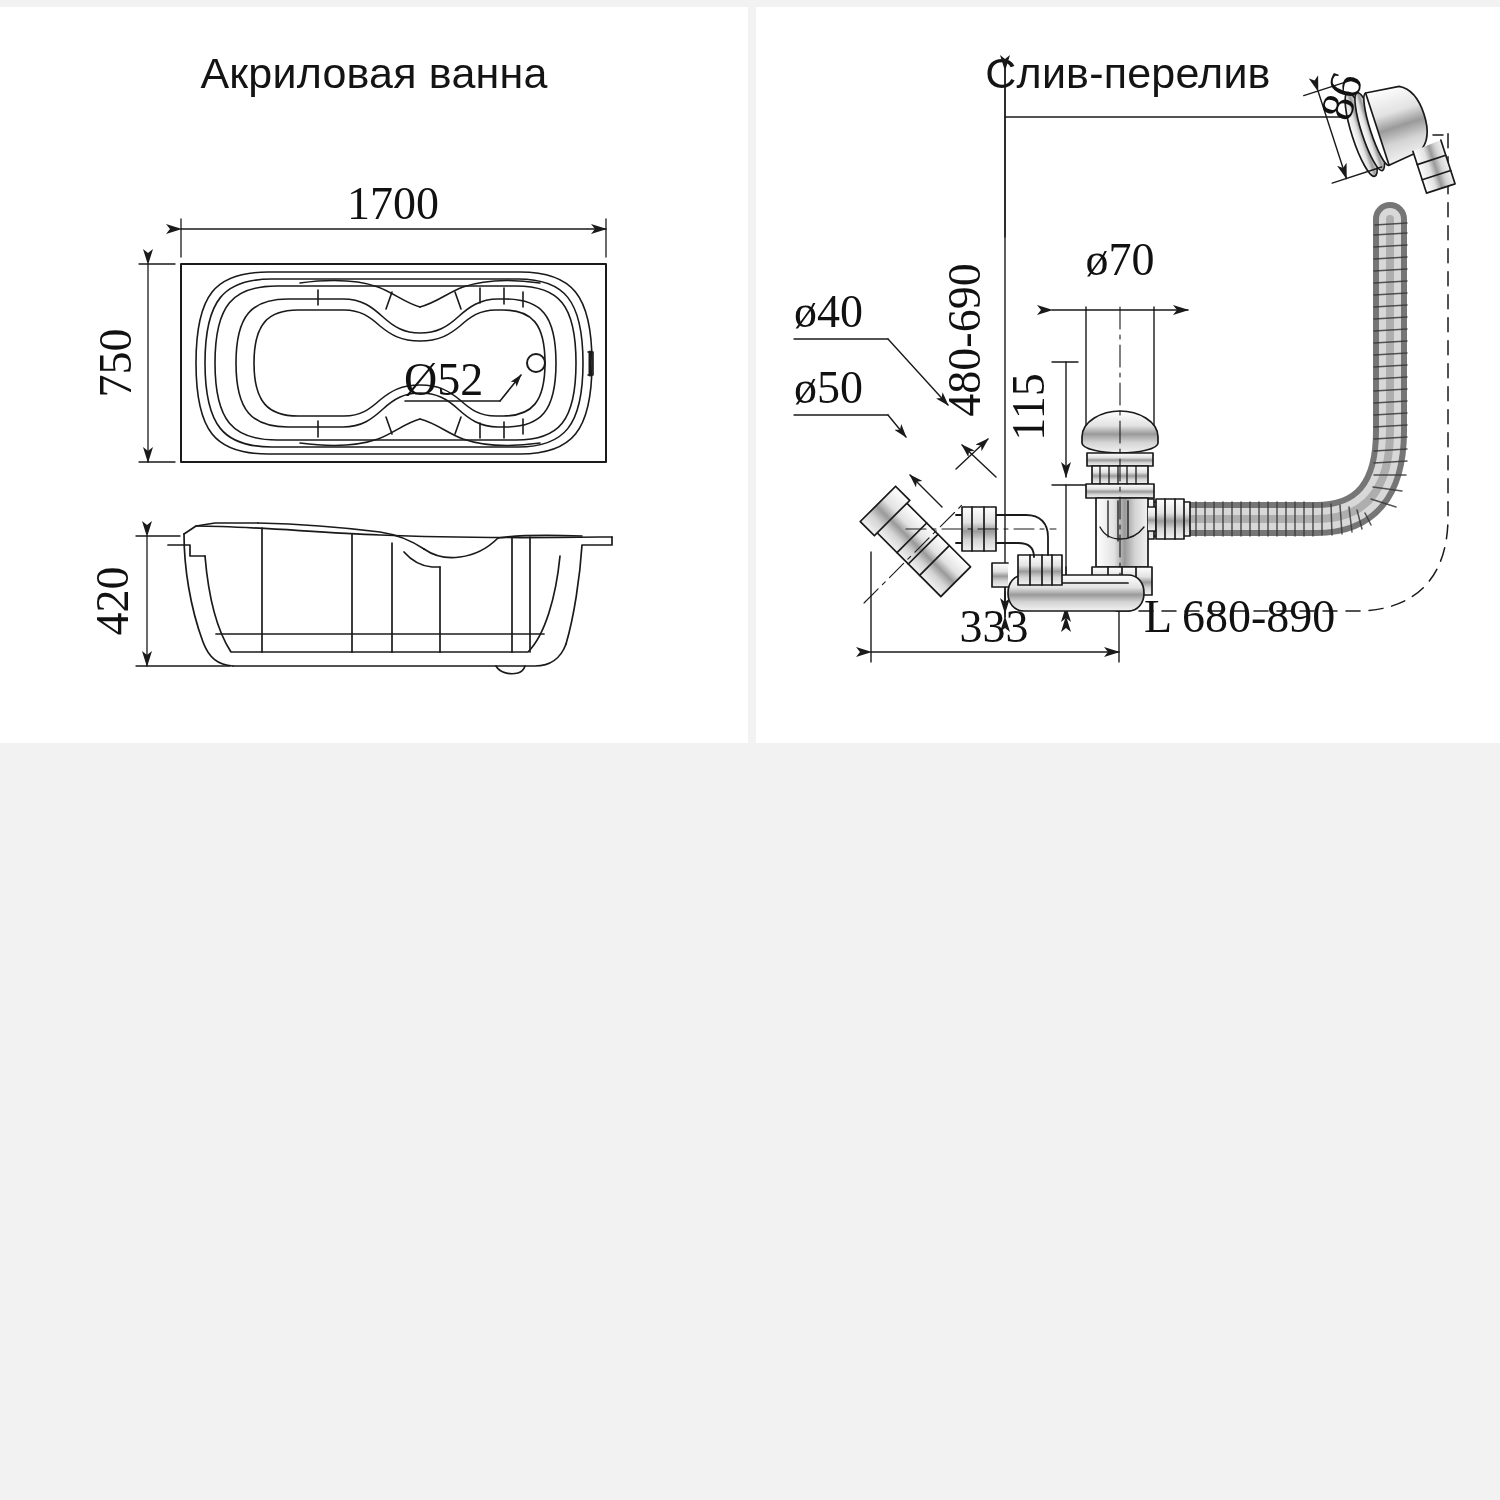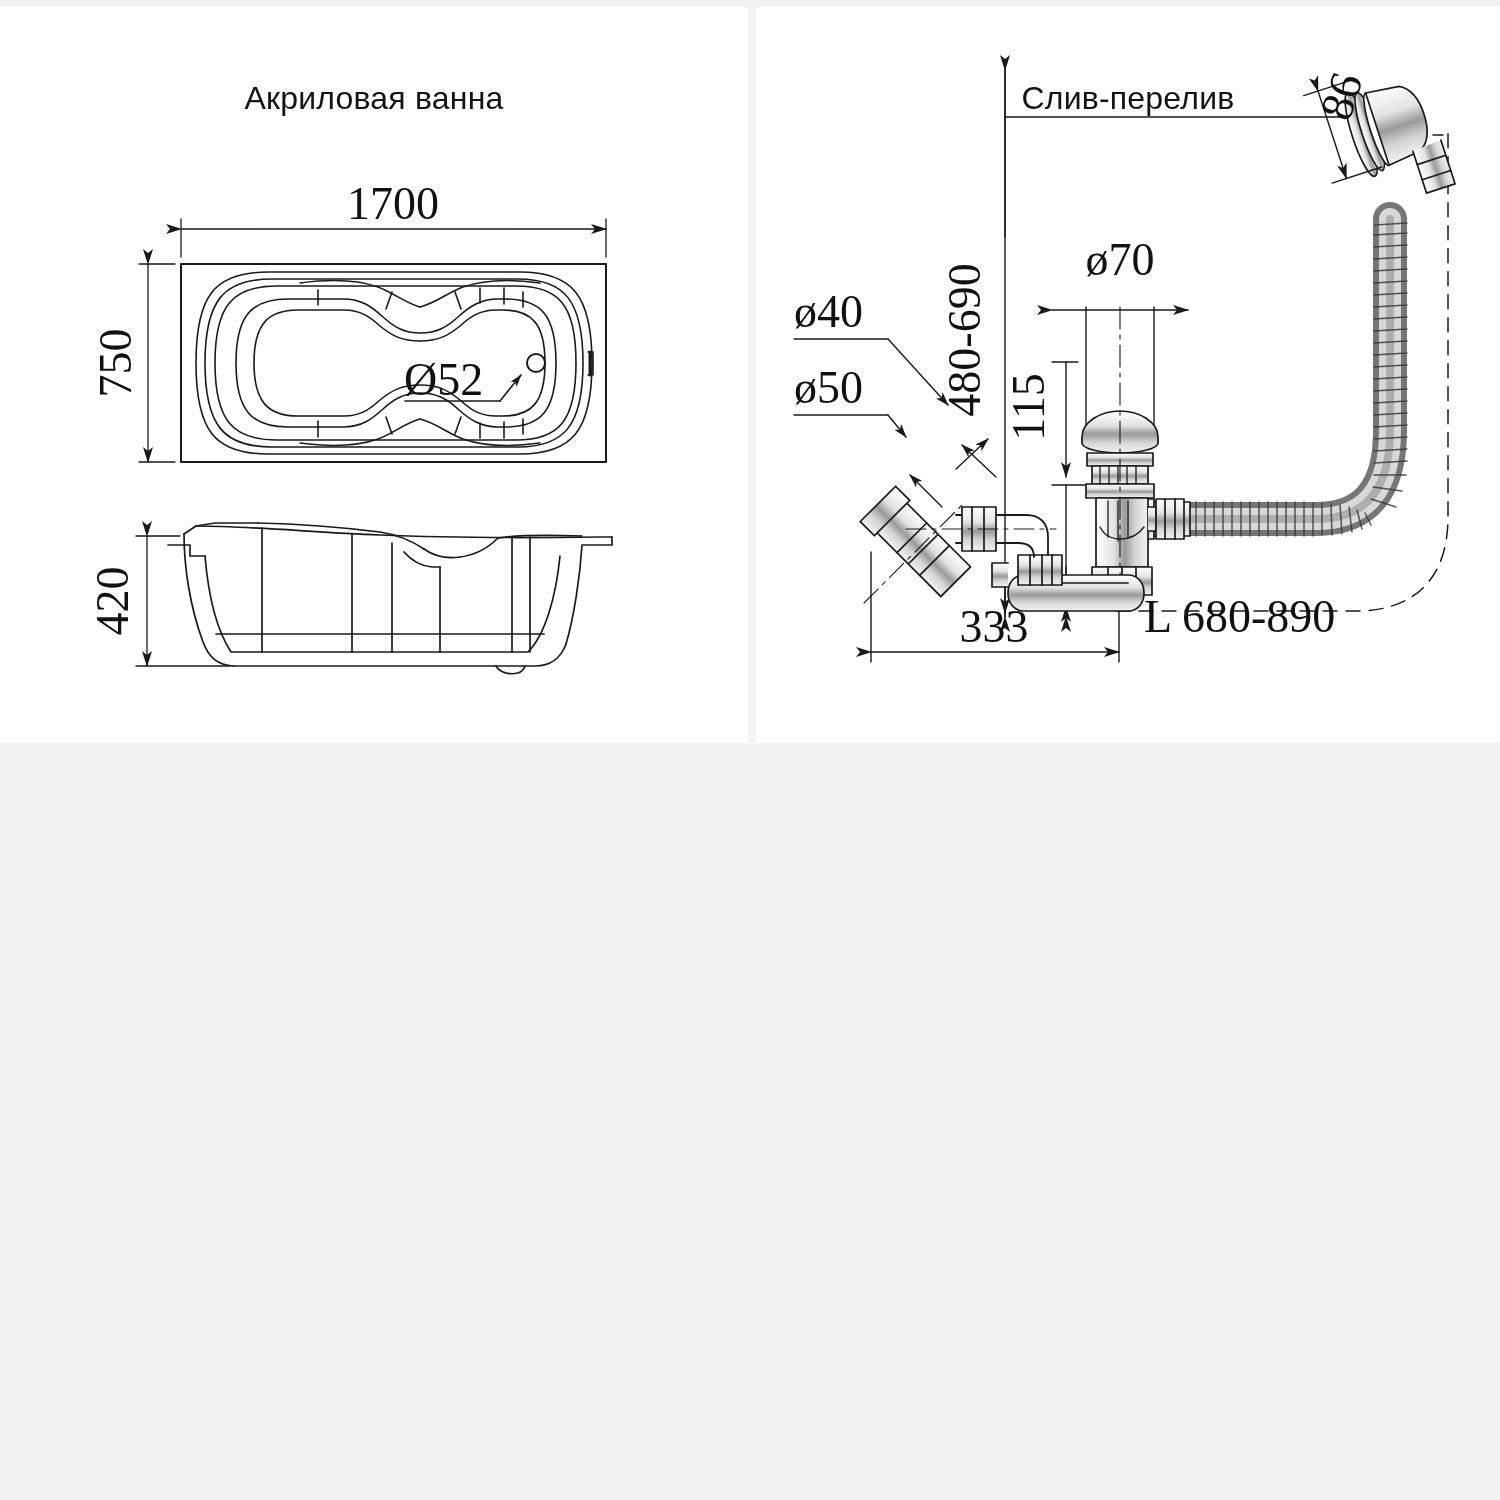--- a/index.html
+++ b/index.html
@@ -23,25 +23,24 @@
     overflow: hidden;
   }
   #panel-bath   { left: 0px;   top: 7px; width: 748px; height: 736px; }
   #panel-drain  { left: 756px; top: 7px; width: 744px; height: 736px; }
 
   .panel-title {
     position: absolute;
     width: 100%;
     text-align: center;
     font-family: "Liberation Sans", sans-serif;
-    font-size: 32px;
+    font-size: 43px;
     font-weight: 400;
     color: #141414;
     letter-spacing: 0.2px;
-    margin-top: 31px;
   }
   #title-bath  { top: 42px;  left: 0; }
   #title-drain { top: 42px;  left: 0; }
 
   .svg-canvas {
     position: absolute;
     left: 0;
     top: 0;
     width: 100%;
     height: 100%;

